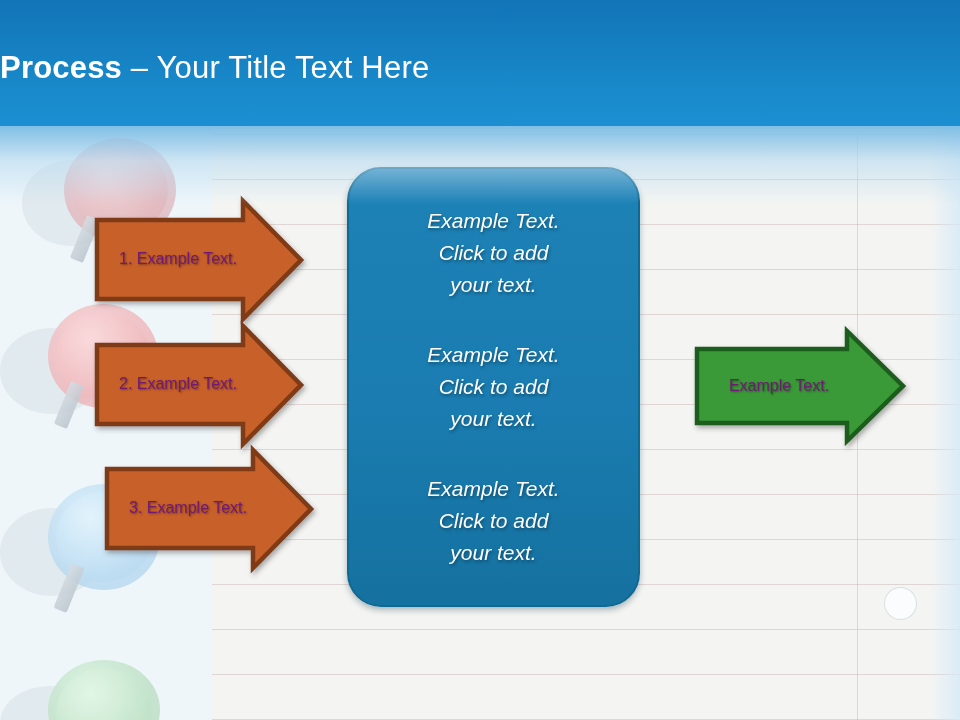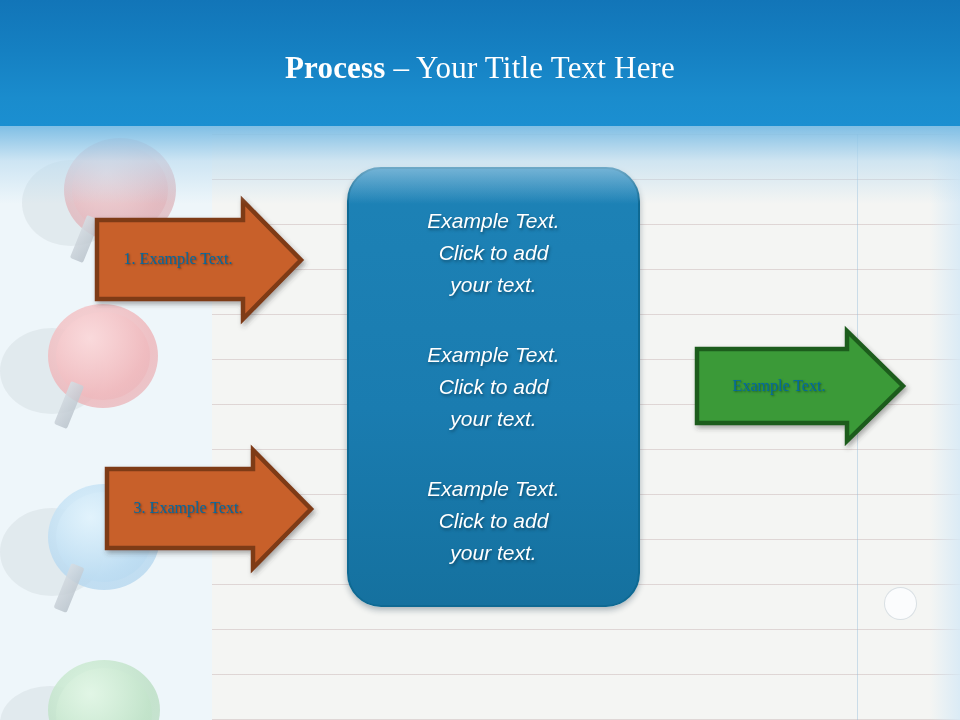--- a/index.html
+++ b/index.html
@@ -62,28 +62,27 @@
     position:absolute;
     left:0; top:126px; width:960px; height:78px;
     background:linear-gradient(to bottom, rgba(122,188,228,0.95) 0%, rgba(188,220,240,0.65) 45%, rgba(243,247,246,0.0) 100%);
     z-index:6;
     pointer-events:none;
   }
 
   .slide-title {
     position:absolute;
     left:0; top:48px; width:960px;
-    text-align:center;
+    text-align:left;
     color:#ffffff;
     font-size:31px;
     line-height:40px;
     letter-spacing:0.2px;
     z-index:7;
     white-space:nowrap;
-    font-family:Liberation Serif, serif;
   }
   .slide-title .t-bold { font-weight:bold; }
   .slide-title .t-rest { font-weight:normal; }
 
   
   .pin { position:absolute; z-index:2; }
   .pin .head {
     position:absolute; border-radius:50%;
   }
   .pin .head2 {
@@ -98,27 +97,26 @@
   .pin .shadow {
     position:absolute; border-radius:50%;
     background:rgba(180,190,195,0.22);
   }
 
   
   .arrow-wrap { position:absolute; z-index:4; }
   .arrow-svg { display:block; overflow:visible; }
   .arrow-label {
     position:absolute;
-    color:#0369a1;
+    color:#701a75;
     font-size:16px;
     line-height:20px;
     white-space:nowrap;
     text-shadow:1px 1px 2px rgba(60,25,10,0.55);
     z-index:5;
-    font-family:Liberation Serif, serif;
   }
 
   
   .blue-box {
     position:absolute;
     left:347px; top:167px; width:293px; height:440px;
     border-radius:34px;
     background:linear-gradient(to bottom, #1d82b6 0%, #1a7cb0 55%, #15719f 100%);
     border:2px solid #0e6993;
     box-shadow:0 3px 6px rgba(20,50,70,0.33);
@@ -202,20 +200,31 @@
       <defs>
         <filter id="sh1" x="-20%" y="-20%" width="150%" height="150%">
           <feDropShadow dx="2" dy="3" stdDeviation="2.4" flood-color="#3a3a3a" flood-opacity="0.4"></feDropShadow>
         </filter>
       </defs>
       <polygon points="3,22 149,22 149,3 207,62 149,121 149,101 3,101" fill="#c8612c" stroke="#7e3a18" stroke-width="4.5" stroke-linejoin="miter" filter="url(#sh1)"></polygon>
     </svg>
     <span class="arrow-label" style="left:14px; top:51px; width:140px; text-align:center;">1. Example Text.</span>
   </div>
 
+  <div class="arrow-wrap" style="left:94px; top:323px; width:210px; height:124px;">
+    <svg class="arrow-svg" width="210" height="124" viewBox="0 0 210 124">
+      <defs>
+        <filter id="sh2" x="-20%" y="-20%" width="150%" height="150%">
+          <feDropShadow dx="2" dy="3" stdDeviation="2.4" flood-color="#3a3a3a" flood-opacity="0.4"></feDropShadow>
+        </filter>
+      </defs>
+      <polygon points="3,22 149,22 149,3 207,62 149,121 149,101 3,101" fill="#c8612c" stroke="#7e3a18" stroke-width="4.5" stroke-linejoin="miter" filter="url(#sh2)"></polygon>
+    </svg>
+    <span class="arrow-label" style="left:14px; top:51px; width:140px; text-align:center;">2. Example Text.</span>
+  </div>
 
   <div class="arrow-wrap" style="left:104px; top:447px; width:210px; height:124px;">
     <svg class="arrow-svg" width="210" height="124" viewBox="0 0 210 124">
       <defs>
         <filter id="sh3" x="-20%" y="-20%" width="150%" height="150%">
           <feDropShadow dx="2" dy="3" stdDeviation="2.4" flood-color="#3a3a3a" flood-opacity="0.4"></feDropShadow>
         </filter>
       </defs>
       <polygon points="3,22 149,22 149,3 207,62 149,121 149,101 3,101" fill="#c8612c" stroke="#7e3a18" stroke-width="4.5" stroke-linejoin="miter" filter="url(#sh3)"></polygon>
     </svg>

